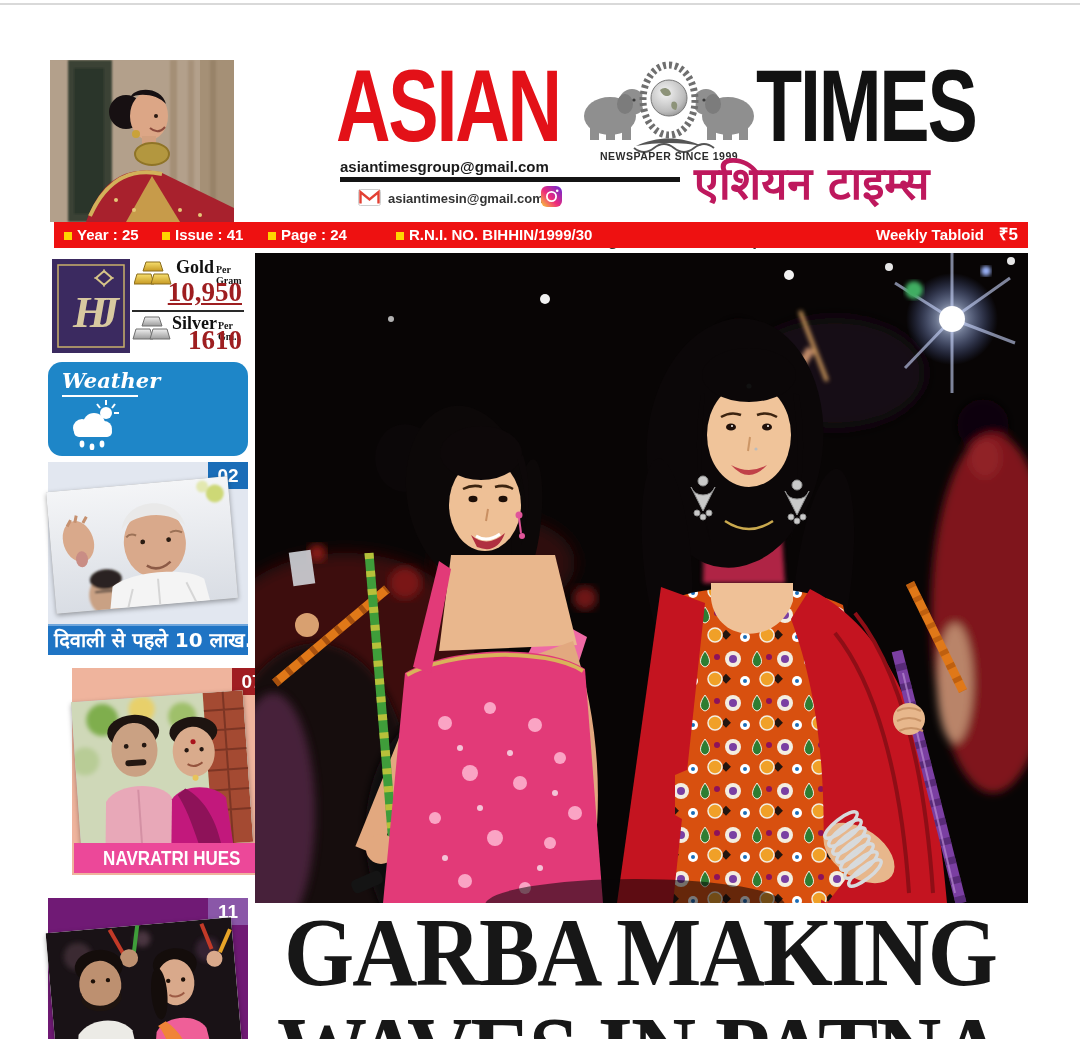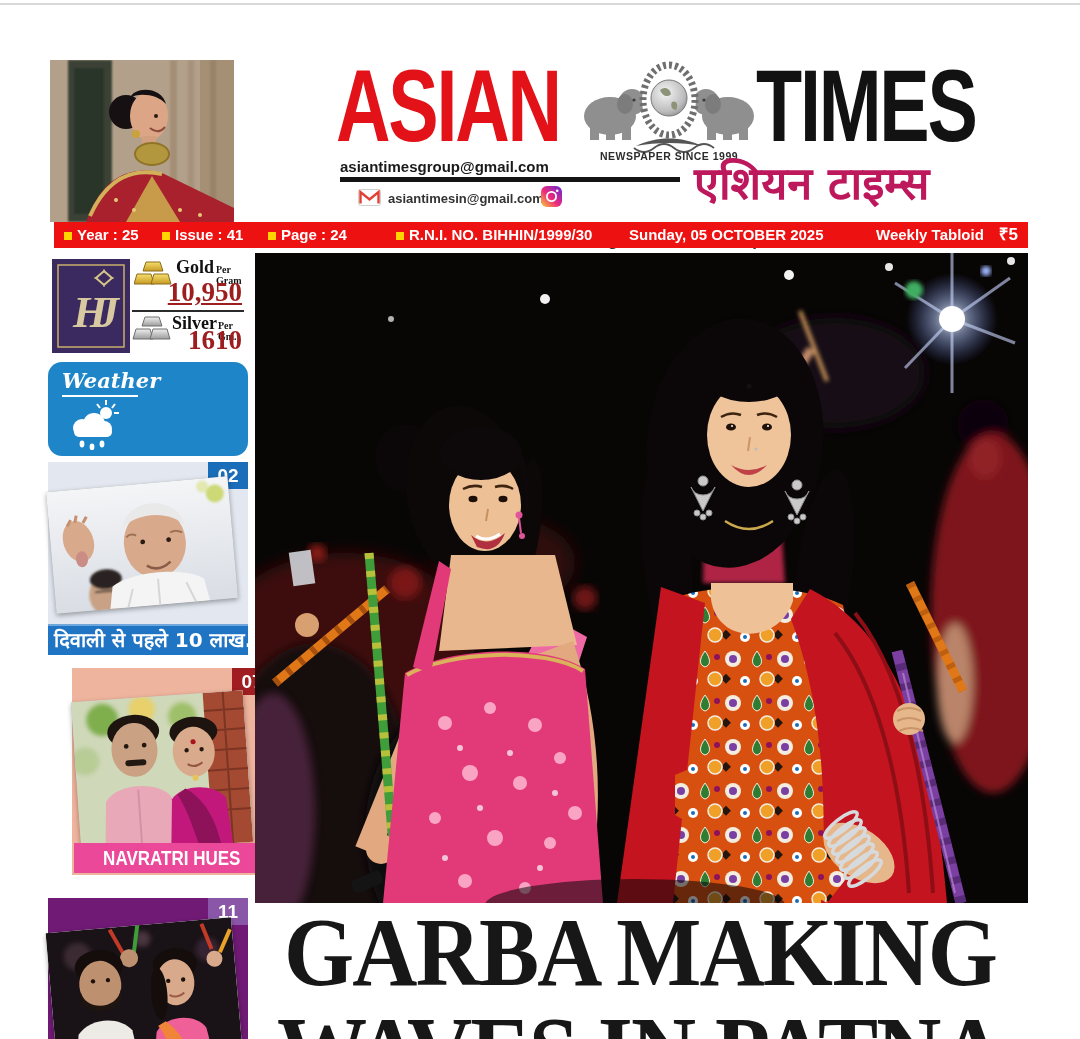--- a/index.html
+++ b/index.html
@@ -170,21 +170,20 @@
   </svg>
   <div class="abs mast-insta">Instagram : asiantimespatna</div>
 
   <div class="abs mast-hindi">एशियन टाइम्स</div>
 
   <div class="abs infobar">
     <span class="bar-item" style="left:10px;"><span class="bullet"></span><span>Year : 25</span></span>
     <span class="bar-item" style="left:108px;"><span class="bullet"></span><span>Issue : 41</span></span>
     <span class="bar-item" style="left:214px;"><span class="bullet"></span><span>Page : 24</span></span>
     <span class="bar-item" style="left:342px;"><span class="bullet"></span><span>R.N.I. NO. BIHHIN/1999/30</span></span>
-    <span class="bar-item" style="left:575px;">Sunday, 05 OCTOBER 2025</span>
     <span class="bar-item" style="left:822px;">Weekly Tabloid</span>
     <span class="bar-item bar-price">₹5</span>
   </div>
 
   <div class="sidebar-box rates">
     <svg class="abs" style="left:4px;top:4px;" width="78" height="94" viewBox="0 0 78 94">
       <rect width="78" height="94" fill="#3b2a60"></rect>
       <rect x="6" y="6" width="66" height="82" fill="none" stroke="#c9b06a" stroke-width="1.5"></rect>
       <polygon points="52,12 60,19 52,26 44,19" fill="none" stroke="#d6c488" stroke-width="2"></polygon>
       <path d="M52,14 L52,10 M58,19 L62,19 M52,24 L52,28 M46,19 L42,19" stroke="#d6c488" stroke-width="1"></path>

